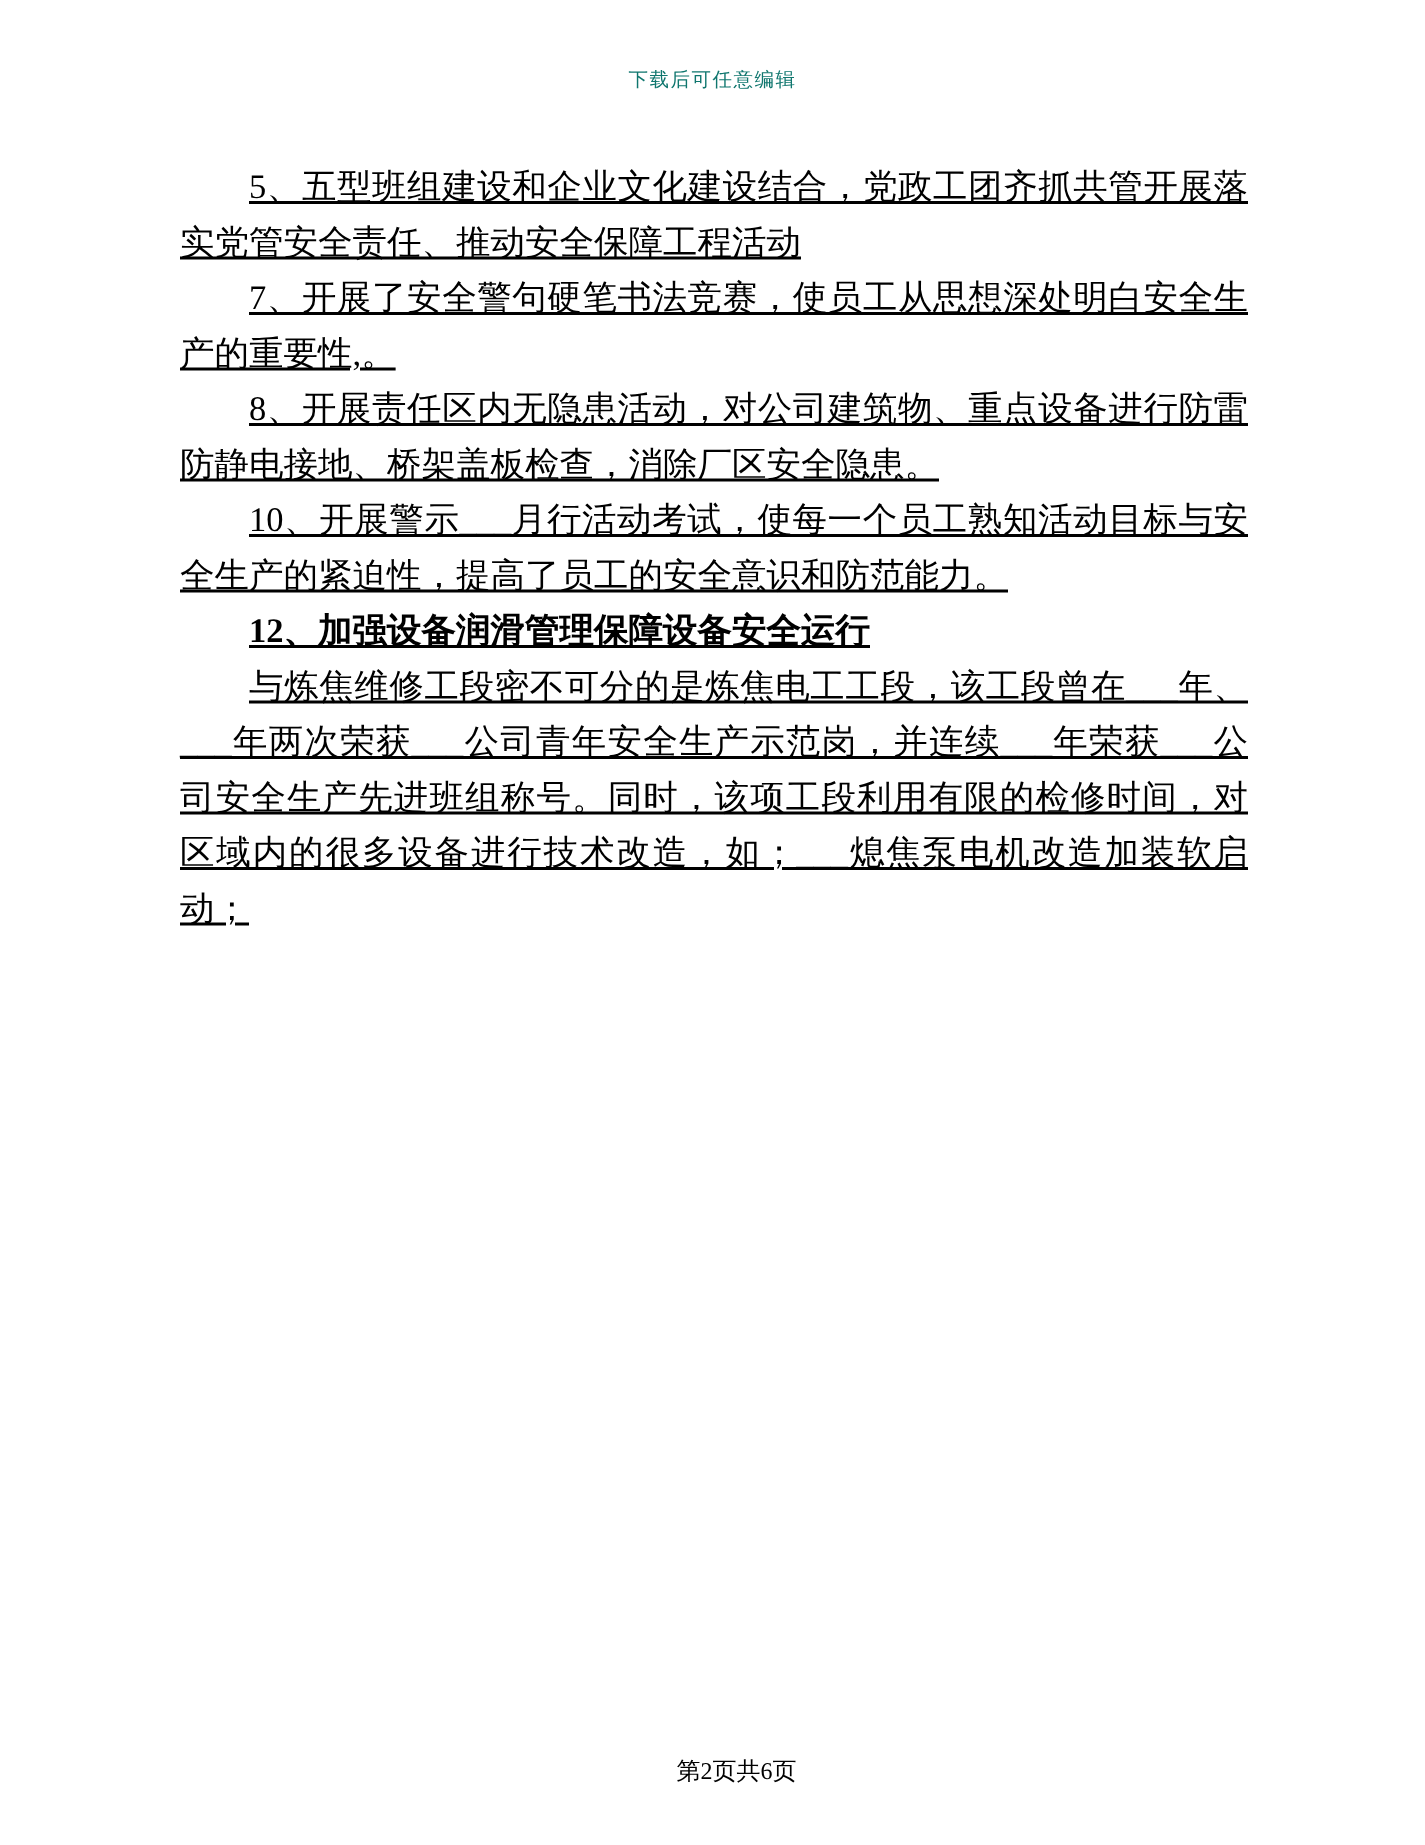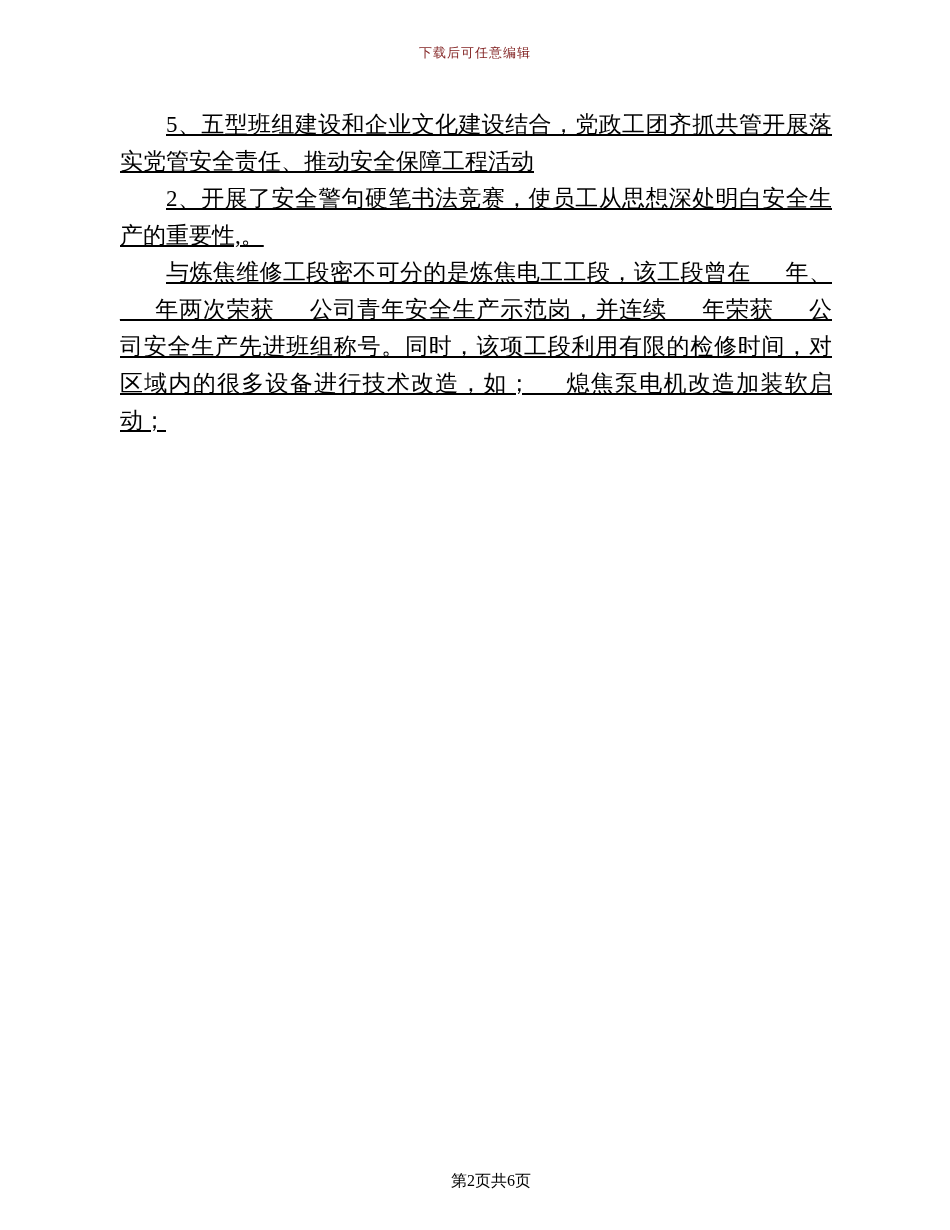--- a/index.html
+++ b/index.html
@@ -16,21 +16,21 @@
     font-family: "Liberation Serif", "DejaVu Serif", serif;
   }
   .edit-note {
     position: absolute;
     top: 44px;
     left: 0;
     width: 100%;
     text-align: center;
     font-size: 13px;
     letter-spacing: 1px;
-    color: #7f1d1d;
+    color: #0f766e;
     font-family: "Liberation Sans", "DejaVu Sans", sans-serif;
   }
   .content {
     position: absolute;
     top: 106px;
     left: 120px;
     width: 712px;
   }
   .para {
     margin: 0;
@@ -54,17 +54,20 @@
     color: #000000;
   }
 </style>
 </head>
 <body>
 
 <div class="edit-note">下载后可任意编辑</div>
 
 <div class="content">
   <p class="para">5、五型班组建设和企业文化建设结合，党政工团齐抓共管开展落实党管安全责任、推动安全保障工程活动</p>
-  <p class="para">2、开展了安全警句硬笔书法竞赛，使员工从思想深处明白安全生产的重要性,。</p>
+  <p class="para">7、开展了安全警句硬笔书法竞赛，使员工从思想深处明白安全生产的重要性,。</p>
+  <p class="para">8、开展责任区内无隐患活动，对公司建筑物、重点设备进行防雷防静电接地、桥架盖板检查，消除厂区安全隐患。</p>
+  <p class="para">10、开展警示___月行活动考试，使每一个员工熟知活动目标与安全生产的紧迫性，提高了员工的安全意识和防范能力。</p>
+  <p class="para bold">12、加强设备润滑管理保障设备安全运行</p>
   <p class="para">与炼焦维修工段密不可分的是炼焦电工工段，该工段曾在___年、___年两次荣获___公司青年安全生产示范岗，并连续___年荣获___公司安全生产先进班组称号。同时，该项工段利用有限的检修时间，对区域内的很多设备进行技术改造，如；___熄焦泵电机改造加装软启动；</p>
 </div>
 
 <div class="page-footer">第2页共6页</div>
 
 </body></html>

